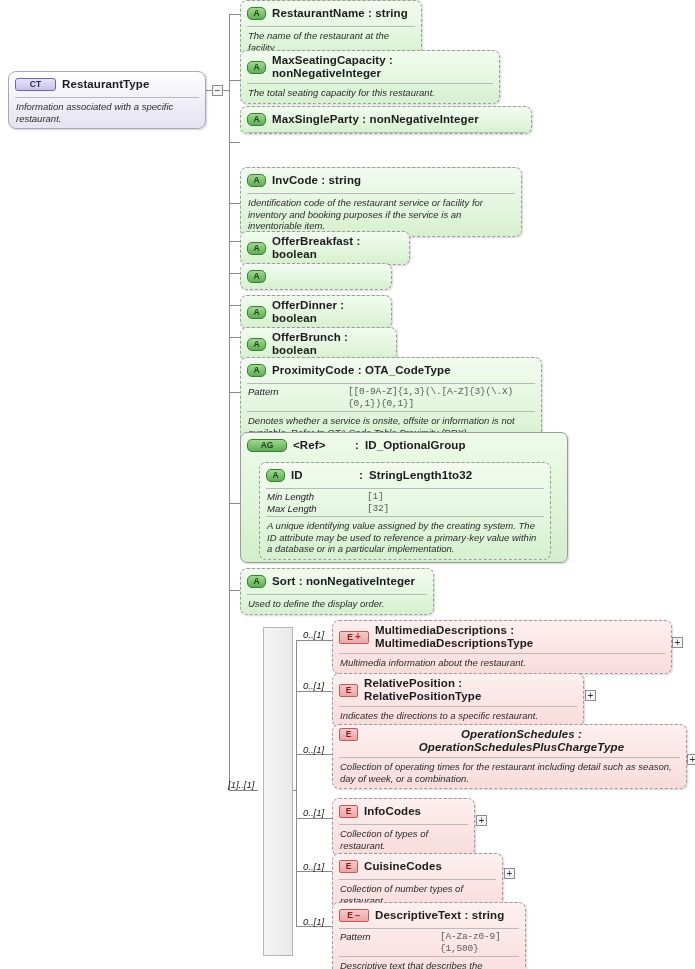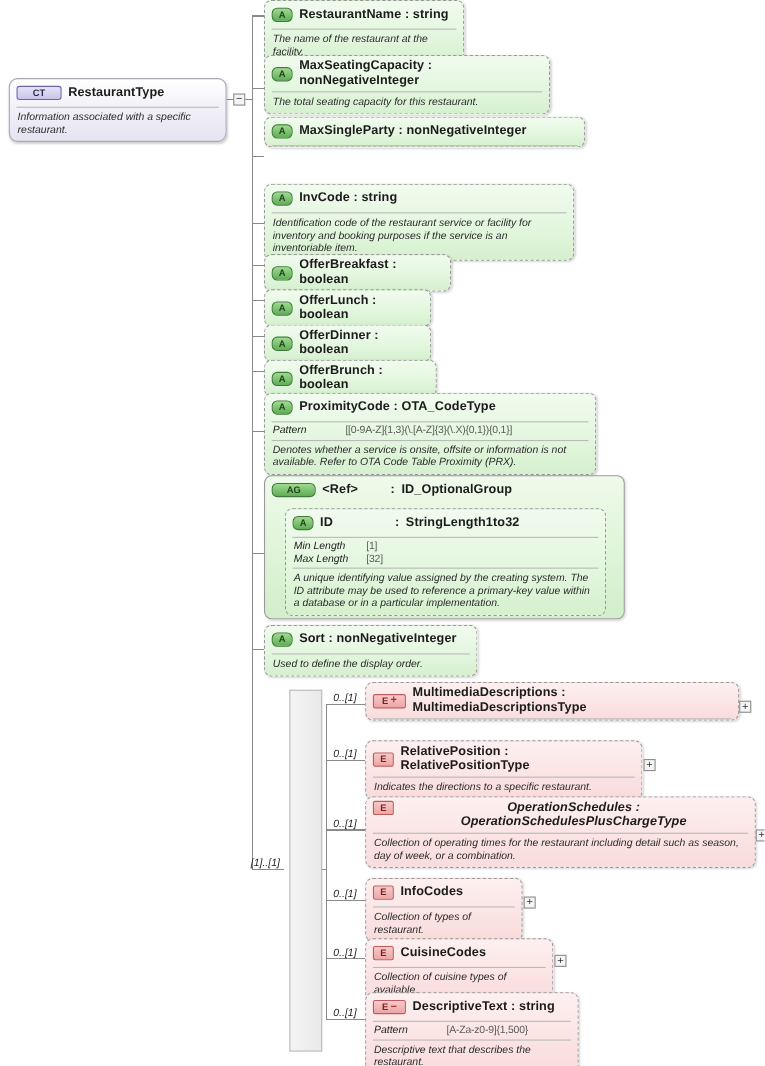--- a/index.html
+++ b/index.html
@@ -90,21 +90,21 @@
     padding: 3px 7px 4px 7px;
   }
   
   .nfacets {
     padding: 2px 7px 2px 7px;
     font-size: 9.5px;
     line-height: 11.5px;
   }
   .facet { display: flex; gap: 8px; }
   .facet-name { font-style: italic; color: #1c1c1c; min-width: 58px; }
-  .facet-val { color: #5a5a5a; font-family: Liberation Sans, sans-serif; letter-spacing: -.2px; }
+  .facet-val { color: #5a5a5a; font-family: Liberation Mono, monospace; letter-spacing: -.2px; margin-left: 34px; }
 
   
   .badge {
     flex: 0 0 auto;
     display: inline-flex;
     align-items: center;
     justify-content: center;
     font-size: 8.5px;
     font-weight: bold;
     line-height: 1;
@@ -281,21 +281,20 @@
   <div class="node optional attr-box shadow" style="left:240px; top:231px; width:170px;">
     <div class="nhead">
       <span class="badge badge-a">A</span>
       <span class="ntitle">OfferBreakfast : boolean</span>
     </div>
   </div>
 
   <div class="node optional attr-box shadow" style="left:240px; top:263px; width:152px;">
     <div class="nhead">
       <span class="badge badge-a">A</span>
-      <span class="ntitle">OfferLunch : boolean</span>
     </div>
   </div>
 
   <div class="node optional attr-box shadow" style="left:240px; top:295px; width:152px;">
     <div class="nhead">
       <span class="badge badge-a">A</span>
       <span class="ntitle">OfferDinner : boolean</span>
     </div>
   </div>
 
@@ -367,20 +366,21 @@
   <div class="card" style="left:303px; top:629px;">0..[1]</div>
   <div class="node optional elem-box shadow" style="left:332px; top:620px; width:340px;">
     <div class="nhead">
       <span class="badge badge-e withmark">
         <span>E</span>
         <span class="bmark">+</span>
       </span>
       <span class="ntitle">MultimediaDescriptions : MultimediaDescriptionsType</span>
     </div>
     <div class="ndiv"></div>
+    <div class="ndoc">Multimedia information about the restaurant.</div>
   </div>
   <div class="toggle" style="left:672px; top:637px;">+</div>
 
   <div class="card" style="left:303px; top:680px;">0..[1]</div>
   <div class="node optional elem-box shadow" style="left:332px; top:673px; width:252px;">
     <div class="nhead">
       <span class="badge badge-e">
         <span>E</span>
       </span>
       <span class="ntitle">RelativePosition : RelativePositionType</span>
@@ -418,21 +418,21 @@
 
   <div class="card" style="left:303px; top:861px;">0..[1]</div>
   <div class="node optional elem-box shadow" style="left:332px; top:853px; width:171px;">
     <div class="nhead">
       <span class="badge badge-e">
         <span>E</span>
       </span>
       <span class="ntitle">CuisineCodes</span>
     </div>
     <div class="ndiv"></div>
-    <div class="ndoc">Collection of cuisine types of available.</div>
+    <div class="ndoc">Collection of number types of restaurant.</div>
   </div>
   <div class="toggle" style="left:504px; top:868px;">+</div>
 
   <div class="card" style="left:303px; top:916px;">0..[1]</div>
   <div class="node optional elem-box shadow" style="left:332px; top:902px; width:194px;">
     <div class="nhead">
       <span class="badge badge-e withmark">
         <span>E</span>
         <span class="bmark">−</span>
       </span>

